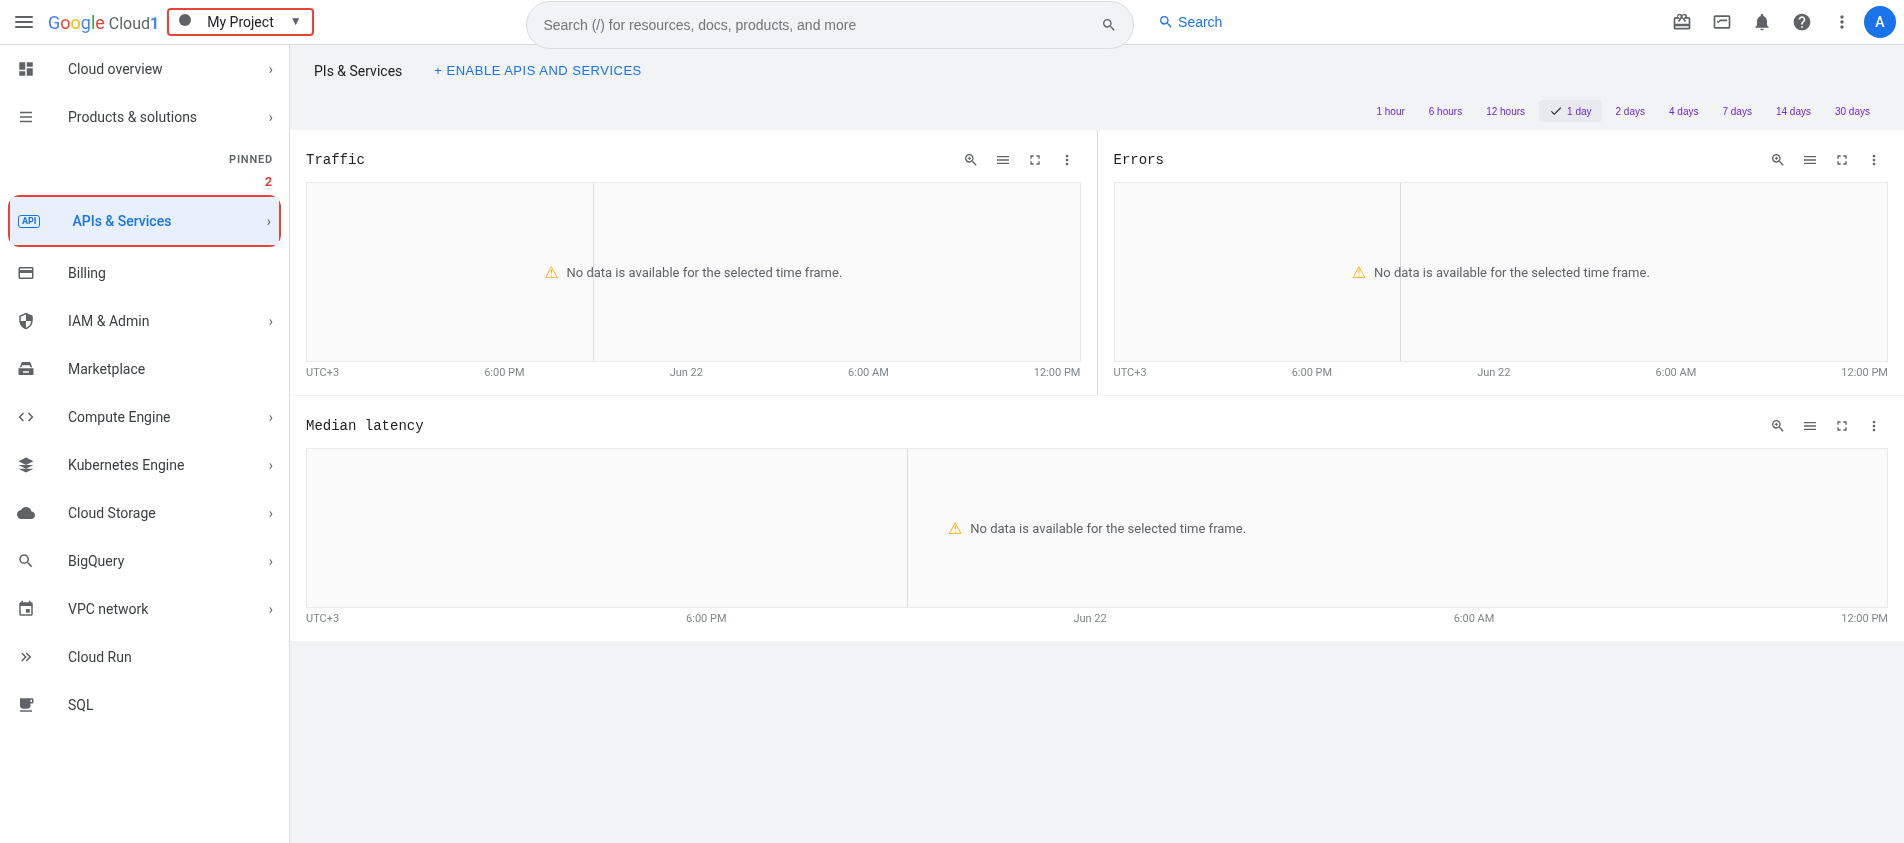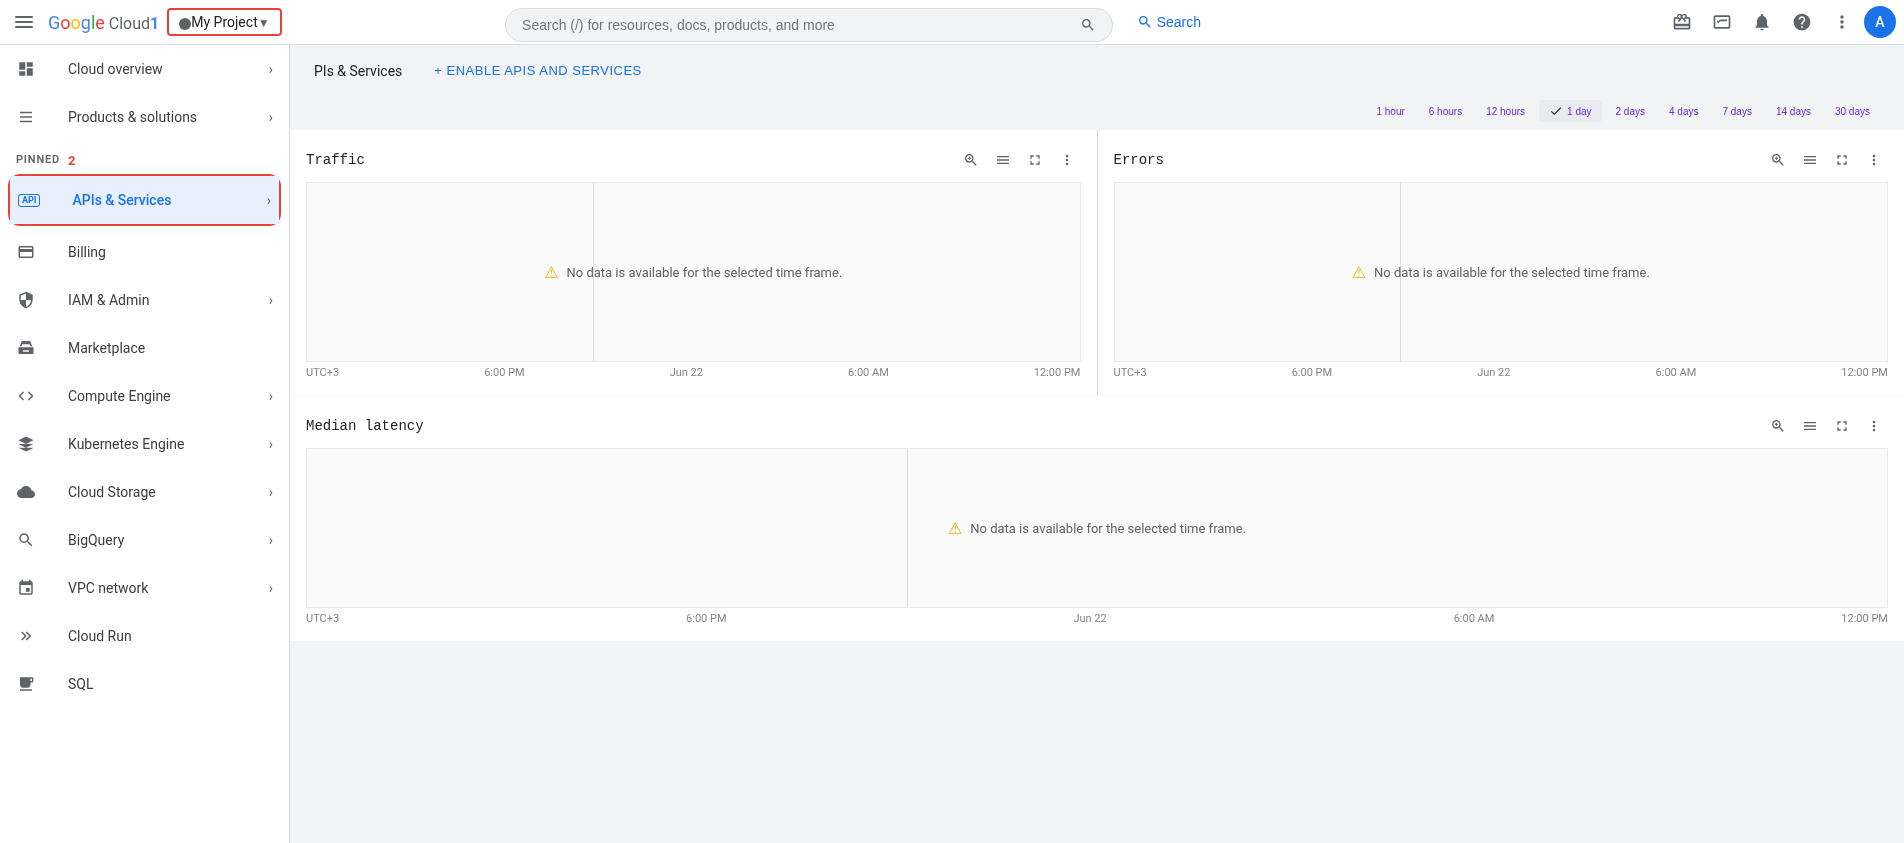--- a/index.html
+++ b/index.html
@@ -38,22 +38,22 @@
     .hamburger-btn {
       width: 32px; height: 32px;
       display: flex; align-items: center; justify-content: center;
       cursor: pointer; border-radius: 50%;
       color: #5f6368;
       flex-shrink: 0;
     }
 
     .project-selector {
       display: flex;
-      align-items: flex-end;
-      gap: 0;
+      align-items: flex-start;
+      gap: 16px;
       padding: 4px 10px;
       border: 2px solid #ea4335;
       border-radius: 4px;
       cursor: pointer;
       background: #fff;
       font-size: 14px;
       color: #202124;
       flex-shrink: 0;
     }
     .project-dot {
@@ -70,21 +70,21 @@
       max-width: 720px;
       margin: 0 auto;
     }
     .search-input-wrap {
       display: flex;
       align-items: center;
       width: 100%;
       border: 1px solid #dadce0;
       border-radius: 24px;
       padding: 0 16px;
-      height: 34px;
+      height: 48px;
       background: #f1f3f4;
       margin-top: 6px;
     }
     .search-input-wrap input {
       border: none;
       background: transparent;
       outline: none;
       flex: 1;
       font-size: 14px;
       color: #5f6368;
@@ -173,22 +173,23 @@
       color: #5f6368;
     }
     .pinned-label {
       padding: 12px 16px 4px 16px;
       font-size: 11px;
       font-weight: 600;
       color: #5f6368;
       text-transform: uppercase;
       letter-spacing: 0.8px;
       display: flex;
-      align-items: flex-start;
+      align-items: flex-end;
       gap: 8px;
+      flex-direction: column;
     }
     .pinned-count {
       color: #ea4335;
       font-size: 13px;
       font-weight: 700;
     }
     .api-badge {
       font-size: 9px;
       font-weight: 700;
       color: #1a73e8;

